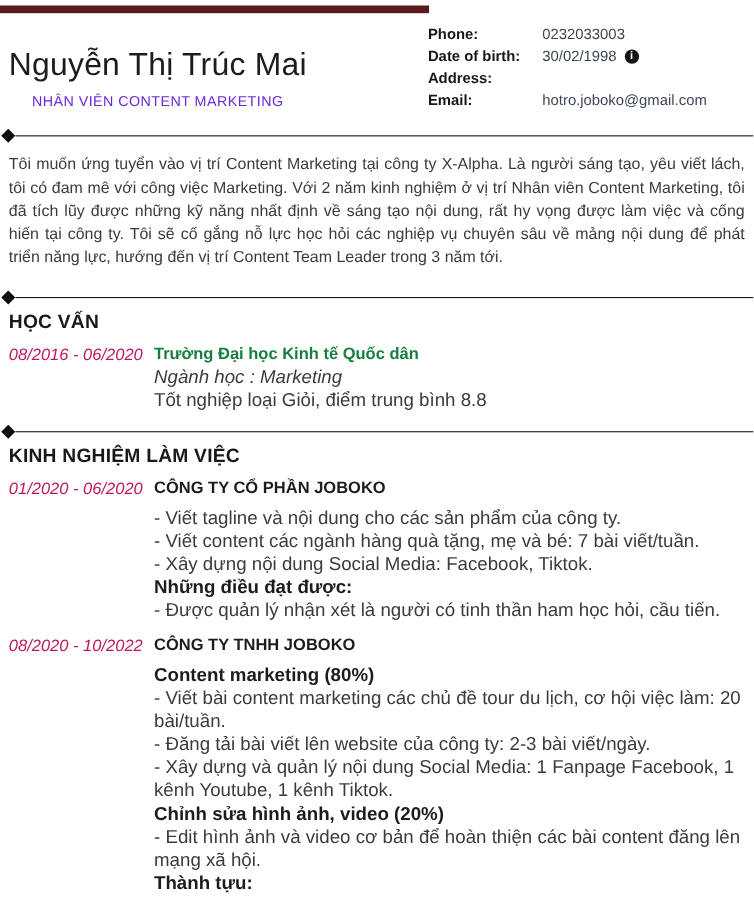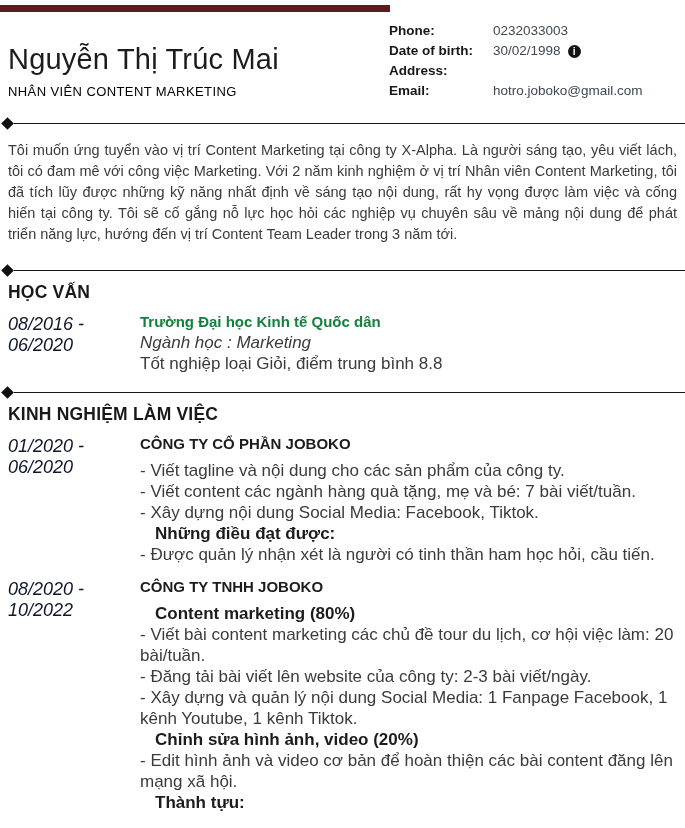--- a/index.html
+++ b/index.html
@@ -5,40 +5,40 @@
   html,body{margin:0;padding:0;}
   body{
     width:685px;height:828px;overflow:hidden;background:#ffffff;
     font-family:"Liberation Sans", sans-serif;color:#3b3b3b;position:relative;
   }
   .top-bar{position:absolute;top:5px;left:0;width:390px;height:7px;background:#5d1a1c;}
   .page{padding-top:5px;}
   
   .header{display:flex;justify-content:space-between;align-items:flex-start;padding:14px 8px 0 8px;}
   .name{font-size:29px;font-weight:400;color:#1c1c1c;line-height:32px;margin-top:24px;letter-spacing:0.2px;}
-  .job-title{font-size:13px;color:#000000;letter-spacing:0.4px;margin-top:9px;}
+  .job-title{font-size:13px;color:#6d28d9;letter-spacing:0.4px;margin-top:9px;text-align:center;}
   .contact{width:288px;font-size:13.5px;margin-top:2px;}
   .contact-row{display:flex;line-height:20px;align-items:center;}
   .contact-label{font-weight:700;color:#171717;width:104px;flex:none;}
   .contact-value{color:#3e4852;}
   .info-icon{display:inline-block;width:13px;height:13px;border-radius:50%;background:#141414;color:#fff;
     font-size:10px;font-weight:700;line-height:13px;text-align:center;margin-left:7px;font-style:normal;}
   
   .divider{display:flex;align-items:center;height:11px;}
   .diamond{width:9px;height:9px;background:#0f0f0f;transform:rotate(45deg);margin-left:3px;flex:none;}
   .rule{flex:1;height:1.5px;background:#161616;margin-left:2px;}
   .section-heading{font-size:17.5px;font-weight:700;color:#191919;margin:6px 8px 0 8px;letter-spacing:0.2px;}
   
   .div-1{margin-top:17px;}
   .objective-text{margin:11px 8px 0 8px;font-size:14.5px;line-height:21px;text-align:justify;color:#3b3b3b;}
   
   .entry{display:grid;grid-template-columns:132px 1fr;padding:0 8px;}
-  .entry-date{font-style:italic;font-size:18px;color:#0f172a;padding-top:3px;}
+  .entry-date{font-style:italic;font-size:15px;color:#be185d;padding-top:3px;}
   .line{font-size:17px;line-height:21px;color:#3b3b3b;}
-  .bold{font-weight:700;color:#1c1c1c;margin-left:15px;}
+  .bold{font-weight:700;color:#1c1c1c;}
   
   .div-2{margin-top:20px;}
   .edu-entry{margin-top:8px;}
   .school{font-size:15px;font-weight:700;color:#15803d;line-height:21px;}
   .edu-major{font-style:italic;}
   
   .div-3{margin-top:13px;}
   .exp-entry{margin-top:8px;}
   .exp-entry-2{margin-top:11px;}
   .company{font-size:15px;font-weight:700;color:#1c1c1c;line-height:21px;}

